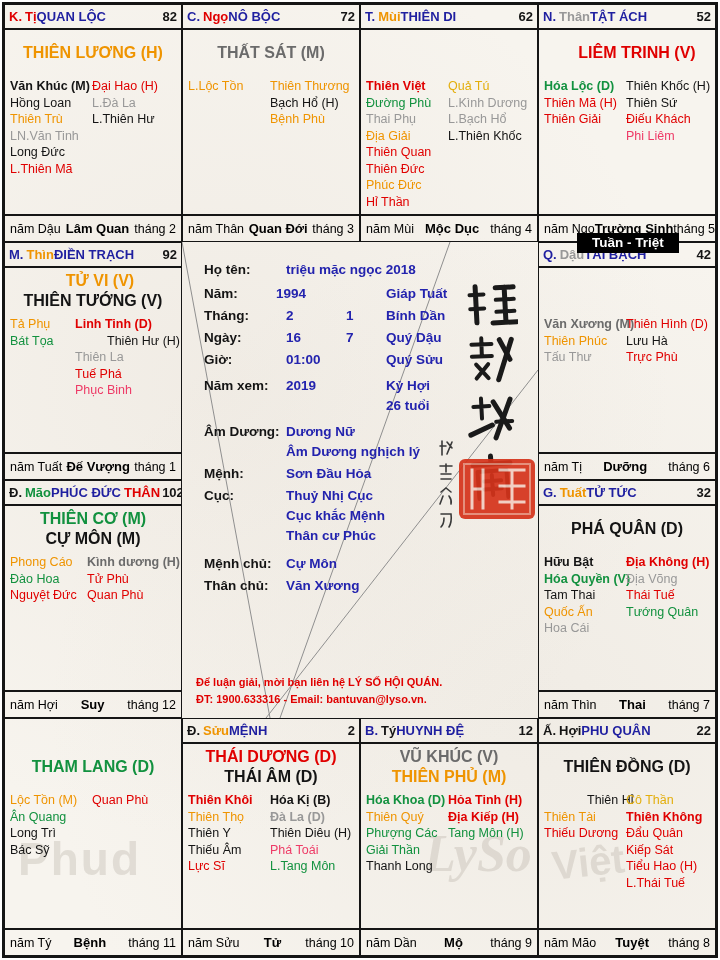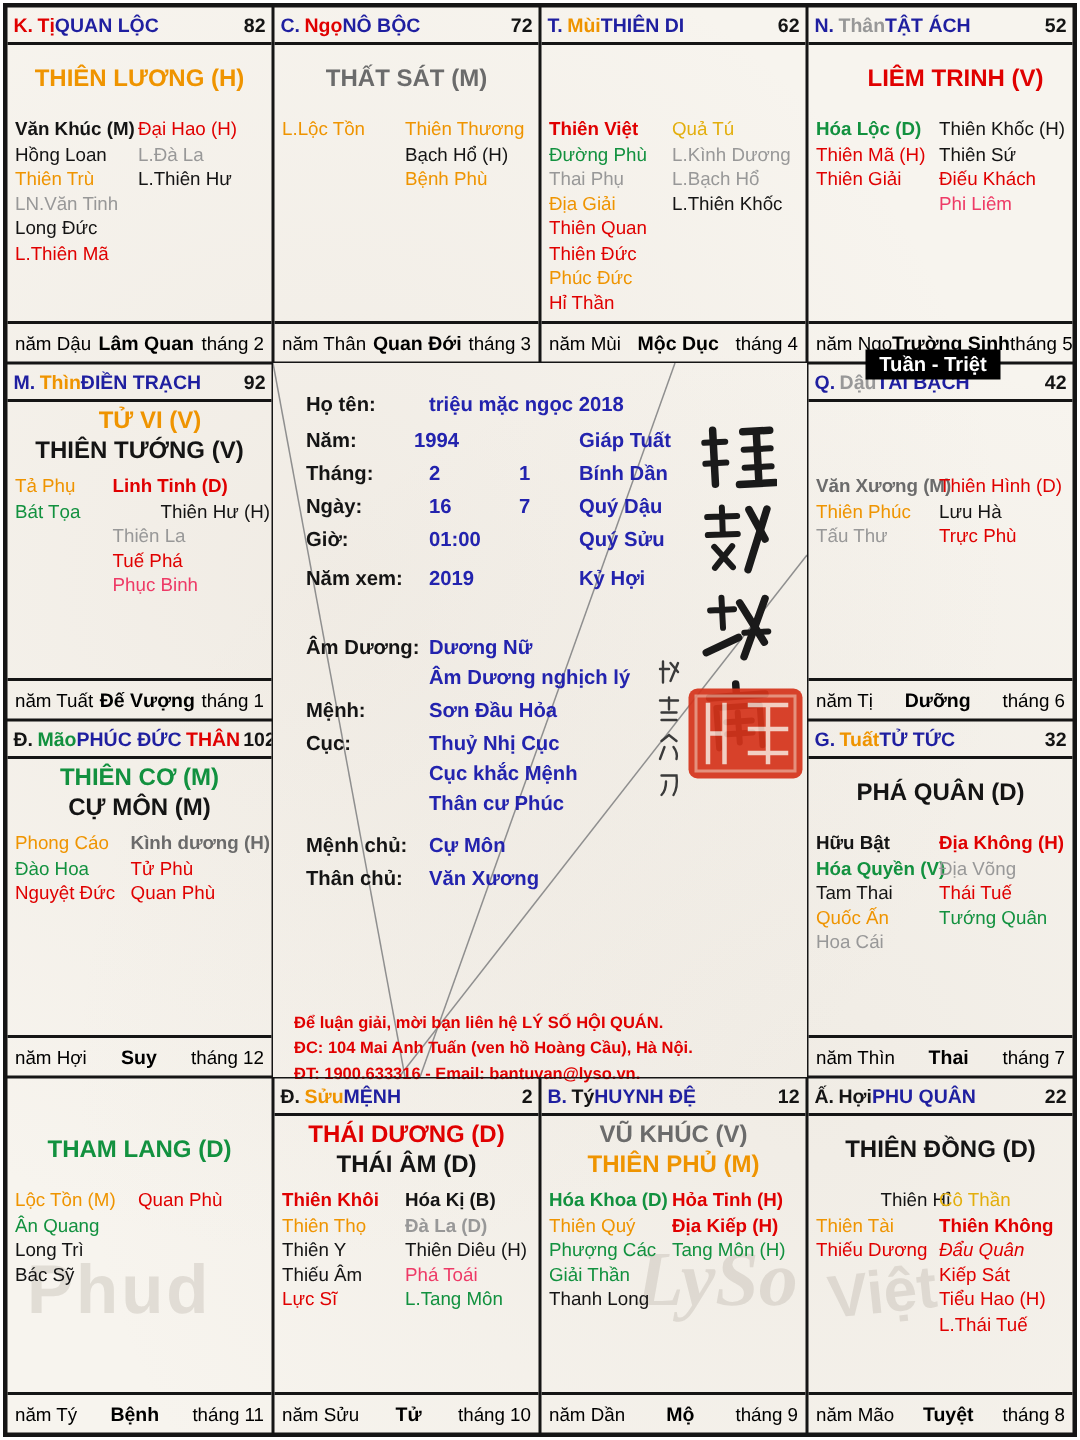--- a/index.html
+++ b/index.html
@@ -34,21 +34,21 @@
   .foot-phase{flex:1;text-align:center;font-weight:bold;font-size:13px;}
   
   .center{position:absolute;left:178px;top:238px;width:356px;height:476px;z-index:2;}
   .tri-lines{position:absolute;left:0;top:0;z-index:0;}
   .crow{position:absolute;left:0;width:100%;height:20px;font-size:13.5px;font-weight:bold;white-space:nowrap;}
   .clabel{position:absolute;left:22px;color:#141414;}
   .cval{position:absolute;color:#2323ae;}
   .contact{position:absolute;left:14px;right:2px;top:432px;color:#e00000;font-weight:bold;
            font-size:11px;line-height:17px;white-space:nowrap;}
   .cg{position:absolute;left:0;}
-  .badge{position:absolute;left:573px;top:229px;width:90px;height:20px;background:#000;color:#fff;
+  .badge{position:absolute;left:573px;top:229px;width:102px;height:20px;background:#000;color:#fff;
          font-weight:bold;font-size:13.5px;text-align:center;line-height:20px;z-index:9;}
   .seal{position:absolute;left:276px;top:216px;z-index:4;opacity:.92;}
   .calli{position:absolute;left:284px;top:28px;width:56px;z-index:3;}
   .calli-side{position:absolute;left:256px;top:196px;width:18px;z-index:3;}
   .star,.main-star{white-space:nowrap;}
 </style>
 </head>
 <body>
 
 <div class="chart">
@@ -89,20 +89,23 @@
       <div class="crow" style="top:110px">
         <span class="clabel">Giờ:</span>
         <span class="cval" style="left:104px">01:00</span>
         <span class="cval" style="left:204px">Quý Sửu</span>
       </div>
       <div class="crow" style="top:136px">
         <span class="clabel">Năm xem:</span>
         <span class="cval" style="left:104px">2019</span>
         <span class="cval" style="left:204px">Kỷ Hợi</span>
       </div>
+      <div class="crow" style="top:156px">
+        <span class="cval" style="left:204px">26 tuổi</span>
+      </div>
       <div class="crow" style="top:182px">
         <span class="clabel">Âm Dương:</span>
         <span class="cval" style="left:104px">Dương Nữ</span>
       </div>
       <div class="crow" style="top:202px">
         <span class="cval" style="left:104px">Âm Dương nghịch lý</span>
       </div>
       <div class="crow" style="top:224px">
         <span class="clabel">Mệnh:</span>
         <span class="cval" style="left:104px">Sơn Đầu Hỏa</span>
@@ -121,21 +124,20 @@
         <span class="clabel">Mệnh chủ:</span>
         <span class="cval" style="left:104px">Cự Môn</span>
       </div>
       <div class="crow" style="top:336px">
         <span class="clabel">Thân chủ:</span>
         <span class="cval" style="left:104px">Văn Xương</span>
       </div>
 
       <div class="contact">
         <div>Để luận giải, mời bạn liên hệ LÝ SỐ HỘI QUÁN.</div>
-        <div>ĐC: 104 Mai Anh Tuấn (ven hồ Hoàng Cầu), Hà Nội.</div>
         <div>ĐT: 1900.633316 - Email: bantuvan@lyso.vn.</div>
       </div>
 
       <div class="calli" title="理數越南">
         <svg class="cg" style="top:8px" width="52" height="52" viewBox="0 0 52 52">
           <g stroke="#1a1a1a" fill="none" stroke-linecap="round" transform="rotate(-3 26 26)">
             <path d="M10 8 v36" stroke-width="5"></path>
               <path d="M4 16 h14 M4 30 h14" stroke-width="4"></path>
             <path d="M30 10 h18 M39 10 v32" stroke-width="5"></path>
               <path d="M30 22 h18 M30 34 h18" stroke-width="4"></path>
@@ -520,21 +522,21 @@
         </div>
     <div class="cell-stars">
       <div class="col-left">
             <div class="star" style="color: rgb(20, 20, 20); margin-left: 43px;">Thiên Hỉ</div>
             <div class="star" style="color: rgb(239, 148, 0);">Thiên Tài</div>
             <div class="star" style="color: rgb(224, 0, 0);">Thiếu Dương</div>
           </div>
       <div class="col-right">
             <div class="star" style="color: rgb(227, 174, 12);">Cô Thần</div>
             <div class="star" style="color: rgb(224, 0, 0); font-weight: bold;">Thiên Không</div>
-            <div class="star" style="color: rgb(224, 0, 0); font-style: italic;">Đẩu Quân</div>
+            <div class="star" style="color: rgb(224, 0, 0);">Đẩu Quân</div>
             <div class="star" style="color: rgb(224, 0, 0);">Kiếp Sát</div>
             <div class="star" style="color: rgb(224, 0, 0);">Tiểu Hao (H)</div>
             <div class="star" style="color: rgb(224, 0, 0);">L.Thái Tuế</div>
           </div>
     </div>
     <div class="cell-foot">
       <span>năm Mão</span>
       <span class="foot-phase">Tuyệt</span>
       <span>tháng 8</span>
     </div>

